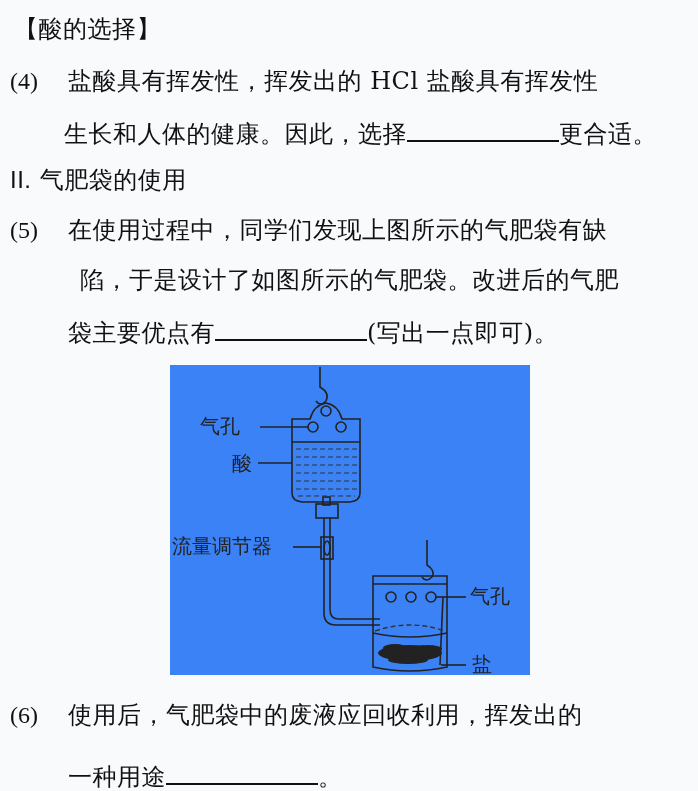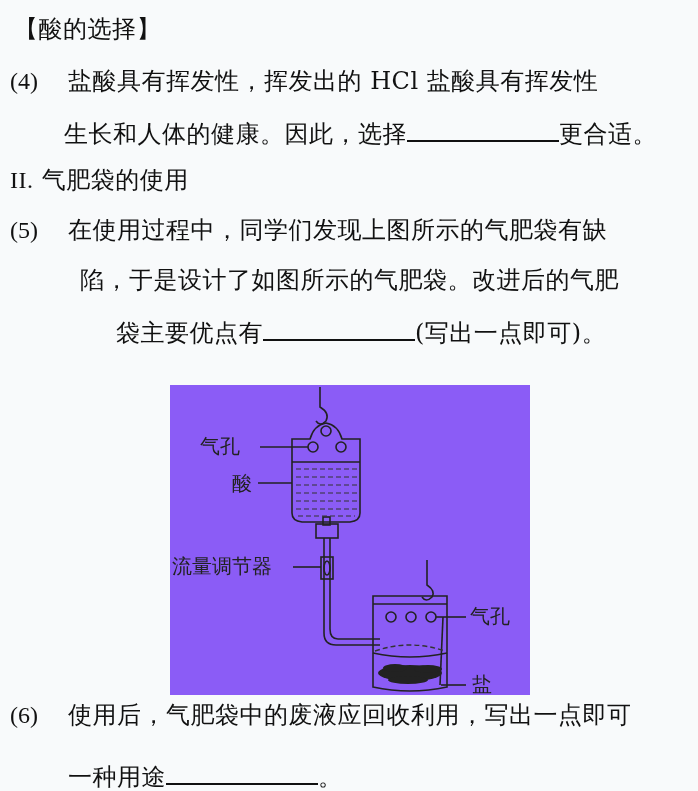--- a/index.html
+++ b/index.html
@@ -17,24 +17,24 @@
     white-space: nowrap;
     letter-spacing: 0.5px;
   }
   .num { position: absolute; font-size: 24px; line-height: 30px; font-family: "Liberation Serif", serif; }
   .blank {
     display: inline-block;
     border-bottom: 2px solid #111;
     height: 24px;
     vertical-align: baseline;
   }
-  .latin { font-family: Liberation Serif, serif; text-align: right; }
+  .latin { font-family: Liberation Sans, sans-serif; text-align: right; }
   .figure {
-    position: absolute; left: 170px; top: 385px; width: 360px; height: 310px;
-    background: #8b5cf6;
+    position: absolute; left: 170px; top: 365px; width: 360px; height: 310px;
+    background: #3b82f6;
   }
   .fig-label {
     position: absolute; font-size: 20px; line-height: 22px;
     font-family: "DejaVu Sans", sans-serif; color: #222;
   }
 </style>
 </head>
 <body>
 
 <div class="line" style="left:14px; top:14px;">【酸的选择】</div>
@@ -49,21 +49,21 @@
 
 <div class="line" style="left:10px; top:165px;">
   <span class="latin">II.</span>
   <span style="">气肥袋的使用</span>
 </div>
 
 <div>
   <div class="num" style="left:10px; top:215px;">(5)</div>
   <div class="line" style="left:68px; top:215px;text-align:center;">在使用过程中，同学们发现上图所示的气肥袋有缺</div>
   <div class="line" style="left:80px; top:265px;">陷，于是设计了如图所示的气肥袋。改进后的气肥</div>
-  <div class="line" style="left:68px; top:315px;margin-left:48px;">
+  <div class="line" style="left:68px; top:315px;">
     <span>袋主要优点有</span><span class="blank" style="width:152px;"></span><span>(写出一点即可)。</span>
   </div>
 </div>
 
 <div class="figure">
   <svg width="360" height="310" viewBox="0 0 360 310">
     <g fill="none" stroke="#222" stroke-width="1.6">
 
       <path d="M150 2 L150 22 Q160 28 156 36 Q150 42 146 36"></path>
 
@@ -120,17 +120,17 @@
   </svg>
   <div class="fig-label" style="left:30px; top:50px;">气孔</div>
   <div class="fig-label" style="left:62px; top:87px;">酸</div>
   <div class="fig-label" style="left:2px; top:170px;">流量调节器</div>
   <div class="fig-label" style="left:300px; top:220px;">气孔</div>
   <div class="fig-label" style="left:302px; top:288px;">盐</div>
 </div>
 
 <div>
   <div class="num" style="left:10px; top:700px;">(6)</div>
-  <div class="line" style="left:68px; top:700px;">使用后，气肥袋中的废液应回收利用，写出一点即可</div>
+  <div class="line" style="left:68px; top:700px;">使用后，气肥袋中的废液应回收利用，挥发出的</div>
   <div class="line" style="left:68px; top:750px;margin-top:9px;">
     <span>一种用途</span><span class="blank" style="width:152px;"></span><span>。</span>
   </div>
 </div>
 
 </body></html>

